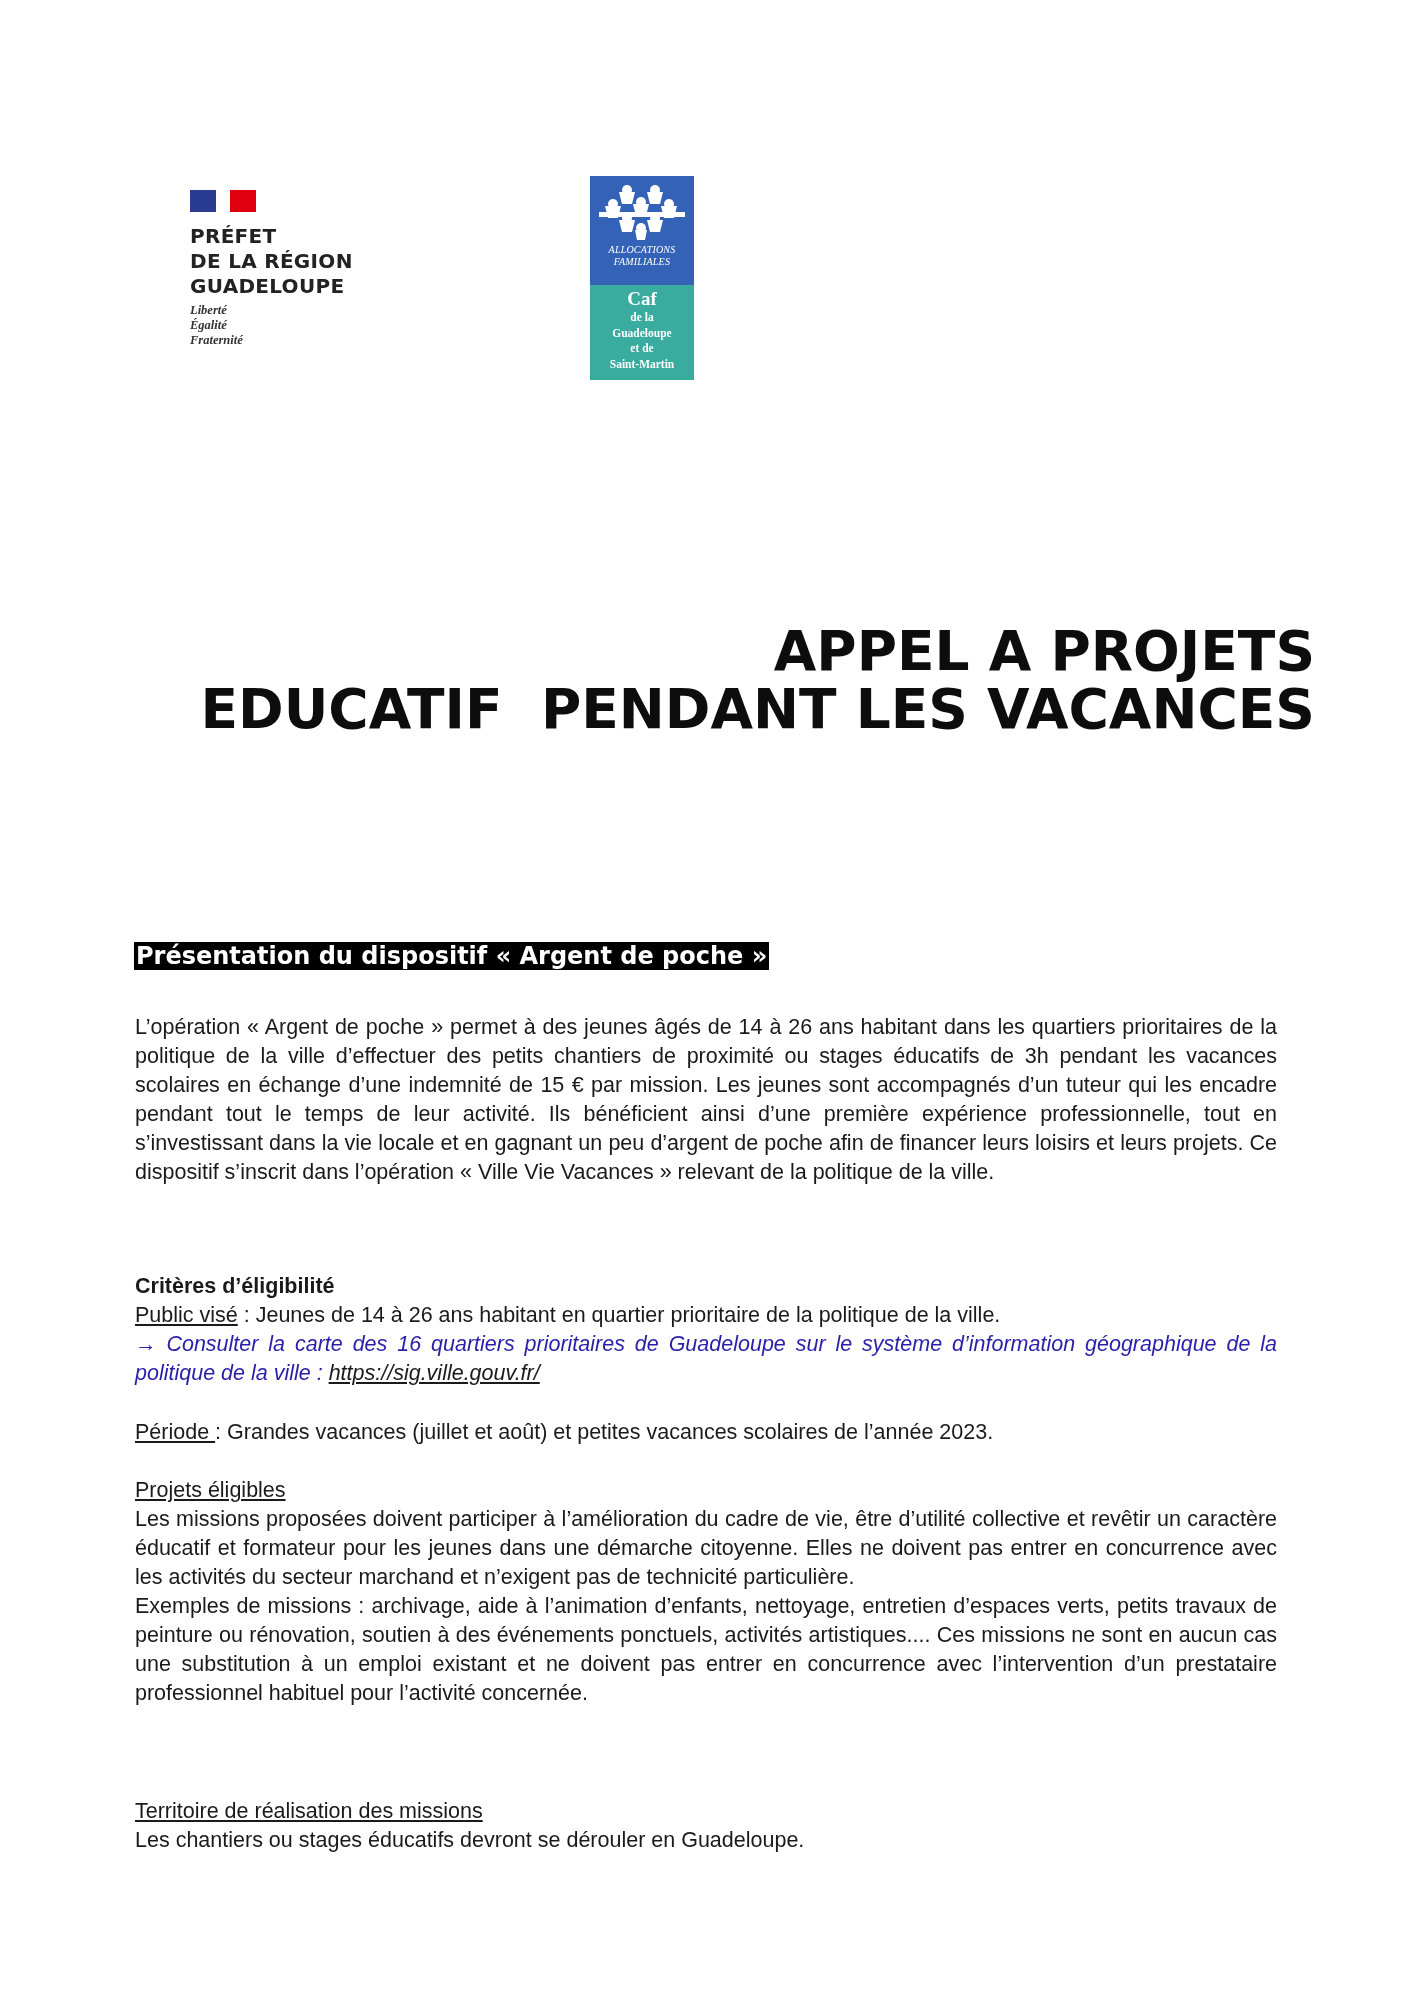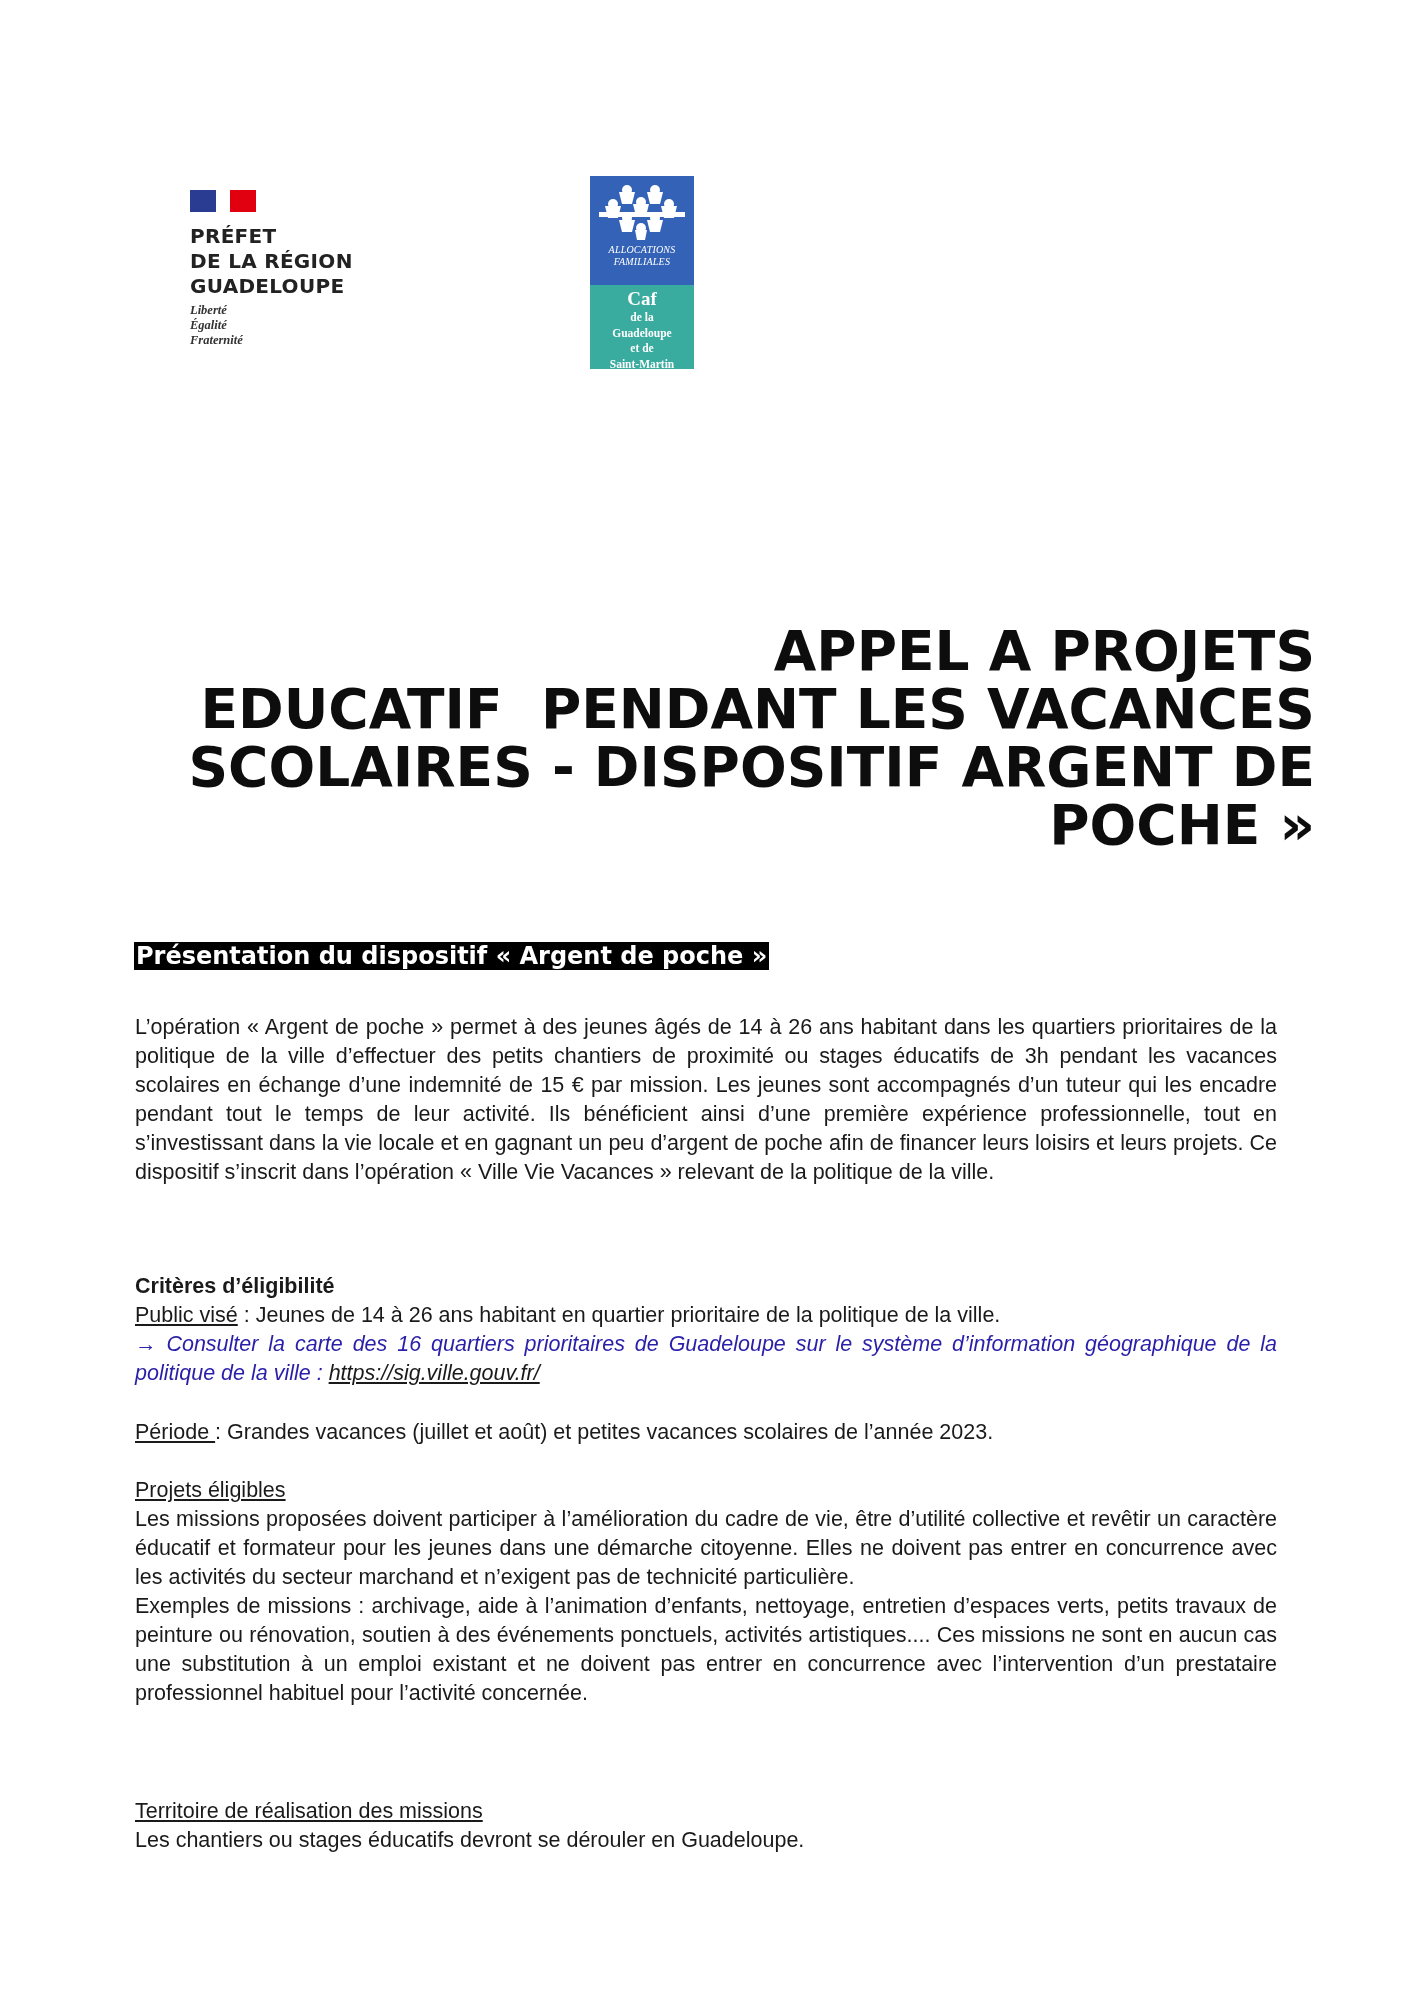--- a/index.html
+++ b/index.html
@@ -12,21 +12,21 @@
   .flag .white { width: 14px; background: #fff; }
   .flag .red { width: 26px; background: #e1000f; }
   .prefet .title { margin-top: 12px; font-family: "DejaVu Sans", sans-serif; font-weight: bold; font-size: 20px; line-height: 25px; color: #222; letter-spacing: 0.3px; }
   .prefet .motto { margin-top: 4px; font-family: "Liberation Serif", serif; font-style: italic; font-weight: bold; font-size: 12.5px; line-height: 15px; color: #333; }
 
   
   .caf { position: absolute; left: 590px; top: 176px; width: 104px; height: 198px; }
   .caf .top { height: 109px; background: #3462b7; position: relative; text-align: center; }
   .caf .people { padding-top: 6px; height: 62px; }
   .caf .alloc { color: #fff; font-family: "Liberation Serif", serif; font-style: italic; font-weight: normal; font-size: 10px; line-height: 12px; letter-spacing: 0.2px; }
-  .caf .bottom { height: 84px; background: #3aab9f; text-align: center; color: #fff; font-family: "Liberation Serif", serif; font-weight: bold; }
+  .caf .bottom { height: 95px; background: #3aab9f; text-align: center; color: #fff; font-family: "Liberation Serif", serif; font-weight: bold; }
   .caf .bottom .caf-name { font-size: 19px; line-height: 22px; padding-top: 3px; }
   .caf .bottom .sub { font-size: 11.5px; line-height: 15.5px; }
 
   
   .main-title { position: absolute; left: 100px; top: 622px; width: 1215px; text-align: right; font-family: "DejaVu Sans", sans-serif; font-weight: bold; font-size: 55px; line-height: 58px; color: #0d0d0d; letter-spacing: 0px; }
 
   
   .section-heading { position: absolute; left: 134px; top: 940px; }
   .section-heading span { background: #000000; color: #fff; font-family: "DejaVu Sans", sans-serif; font-weight: bold; font-size: 24px; line-height: 32px; padding: 0 2px 0 2px; }
 
@@ -99,21 +99,20 @@
     <div class="sub">de la</div>
     <div class="sub">Guadeloupe</div>
     <div class="sub">et de</div>
     <div class="sub">Saint-Martin</div>
   </div>
 </div>
 
 <div class="main-title">
   <div>APPEL A PROJETS</div>
   <div style="white-space: pre;">EDUCATIF  PENDANT LES VACANCES</div>
-  <div>SCOLAIRES - DISPOSITIF ARGENT DE POCHE »</div>
 </div>
 
 <div class="section-heading">
   <span>Présentation du dispositif « Argent de poche »</span>
 </div>
 
 <div class="body p-intro">
   <p>L’opération « Argent de poche » permet à des jeunes âgés de 14 à 26 ans habitant dans les quartiers prioritaires de la politique de la ville d’effectuer des petits chantiers de proximité ou stages éducatifs de 3h pendant les vacances scolaires en échange d’une indemnité de 15 € par mission. Les jeunes sont accompagnés d’un tuteur qui les encadre pendant tout le temps de leur activité. Ils bénéficient ainsi d’une première expérience professionnelle, tout en s’investissant dans la vie locale et en gagnant un peu d’argent de poche afin de financer leurs loisirs et leurs projets. Ce dispositif s’inscrit dans l’opération « Ville Vie Vacances » relevant de la politique de la ville.</p>
 </div>
 

